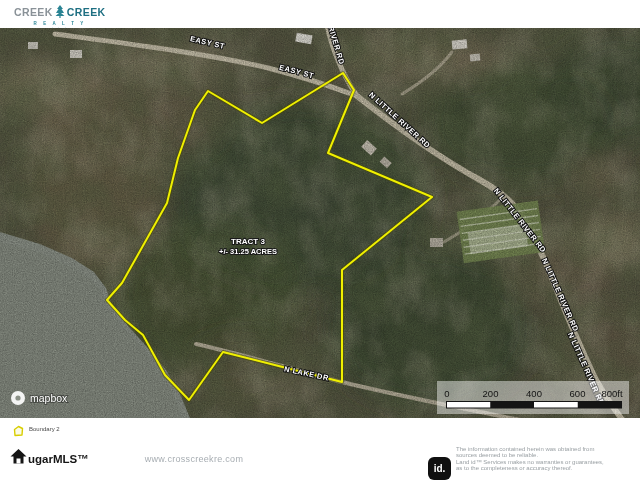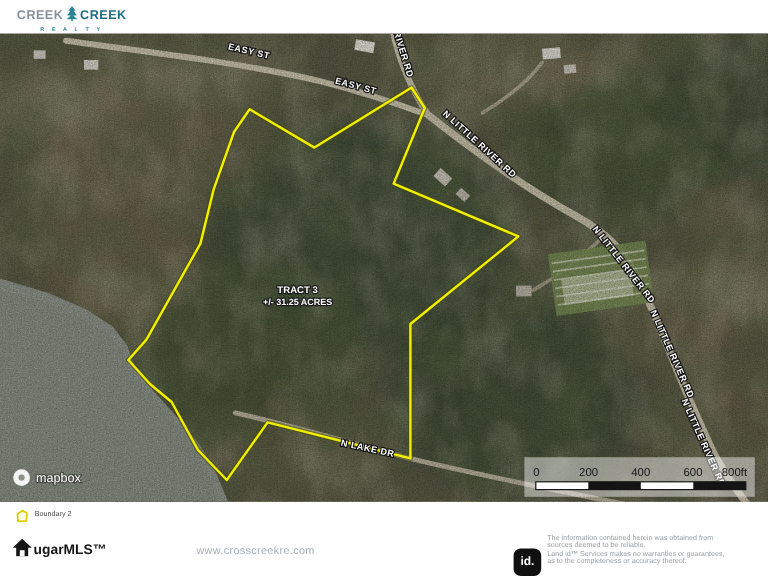--- a/index.html
+++ b/index.html
@@ -17,21 +17,21 @@
   .ccdots{font-size:4px;color:#2a8494;opacity:.7;letter-spacing:2px;line-height:4px;}
   
   .mapwrap{width:640px;height:390px;position:relative;background:#575543;}
   
   .legendstrip{height:27px;display:flex;align-items:flex-start;gap:5px;padding:5px 0 0 12px;box-sizing:border-box;background:#fff;}
   .legendlabel{font-size:6px;color:#4a4a4a;margin-top:3px;}
   
   .footer{height:35px;display:flex;align-items:center;padding:0 8px 8px 10px;box-sizing:border-box;background:#fff;}
   .mls{display:flex;align-items:center;gap:1px;}
   .mlstext{font-weight:bold;font-size:11.5px;color:#161616;line-height:12px;}
-  .site{margin-left:75px;font-size:9px;color:#a7adb2;letter-spacing:.3px;}
+  .site{margin-left:56px;font-size:9px;color:#a7adb2;letter-spacing:.3px;}
   .idgroup{margin-left:auto;display:flex;align-items:center;gap:5px;}
   .idbadge{width:23px;height:23px;background:#101010;border-radius:6px;color:#fff;font-weight:bold;
            font-size:10px;display:flex;align-items:center;justify-content:center;margin-top:20px;}
   .disclaimer{font-size:6px;line-height:6.5px;color:#9aa0a4;width:176px;}
 </style>
 </head>
 <body>
 
 <div class="screen">
 

